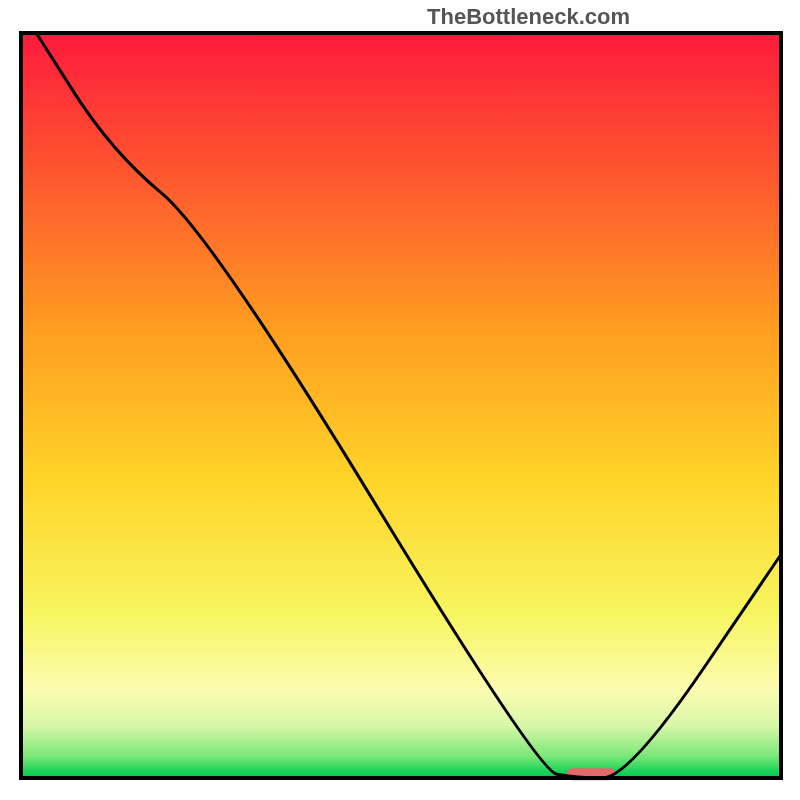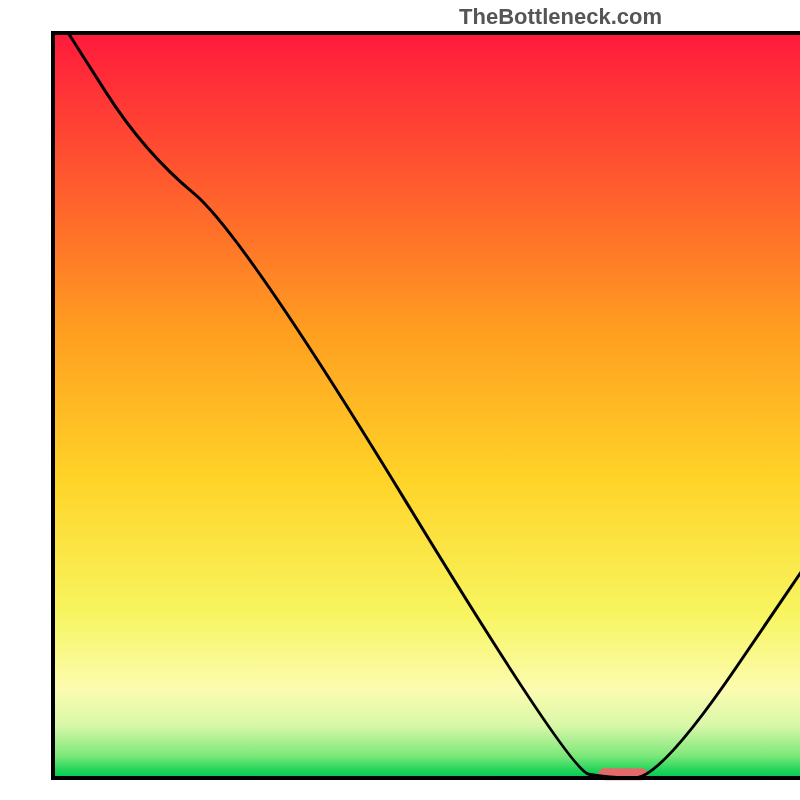--- a/index.html
+++ b/index.html
@@ -7,21 +7,20 @@
     padding: 0;
     width: 800px;
     height: 800px;
     background: #ffffff;
     font-family: Arial, Helvetica, sans-serif;
   }
   .container {
     position: relative;
     width: 640px;
     height: 800px;
-    margin-left: 32px;
   }
   .watermark {
     position: absolute;
     top: 4px;
     right: 10px;
     font-size: 22px;
     font-weight: 600;
     color: #555555;
     z-index: 10;
   }

